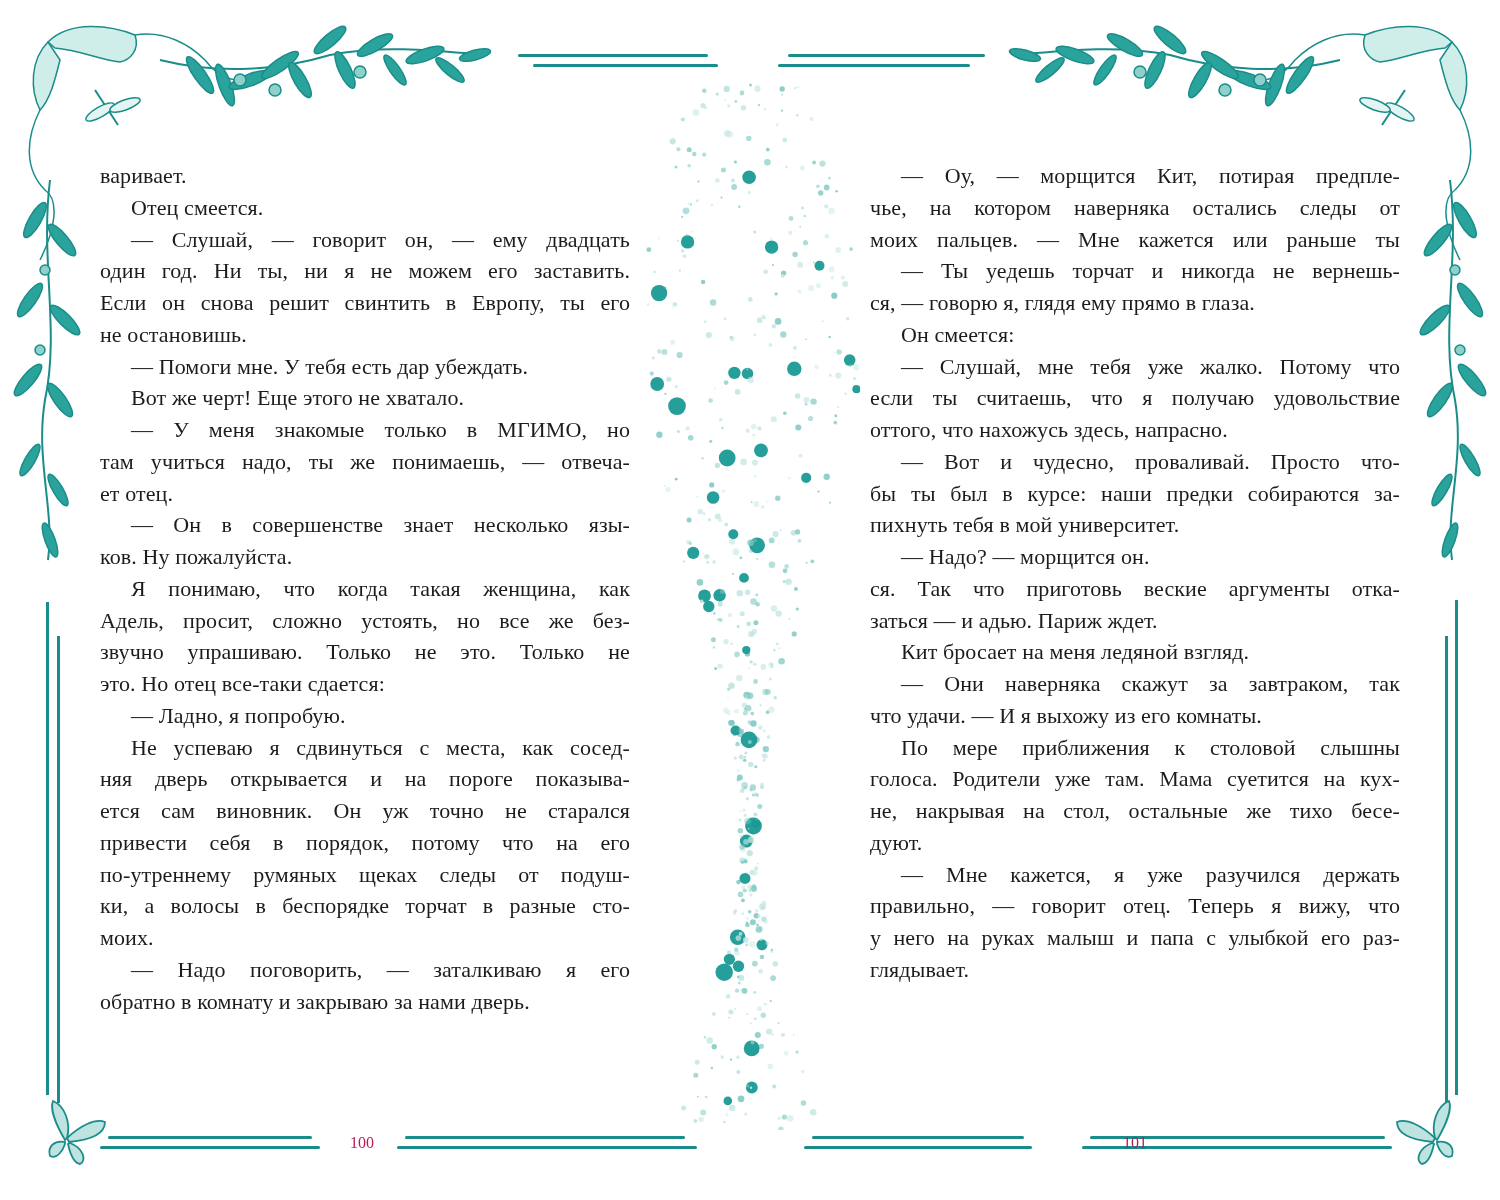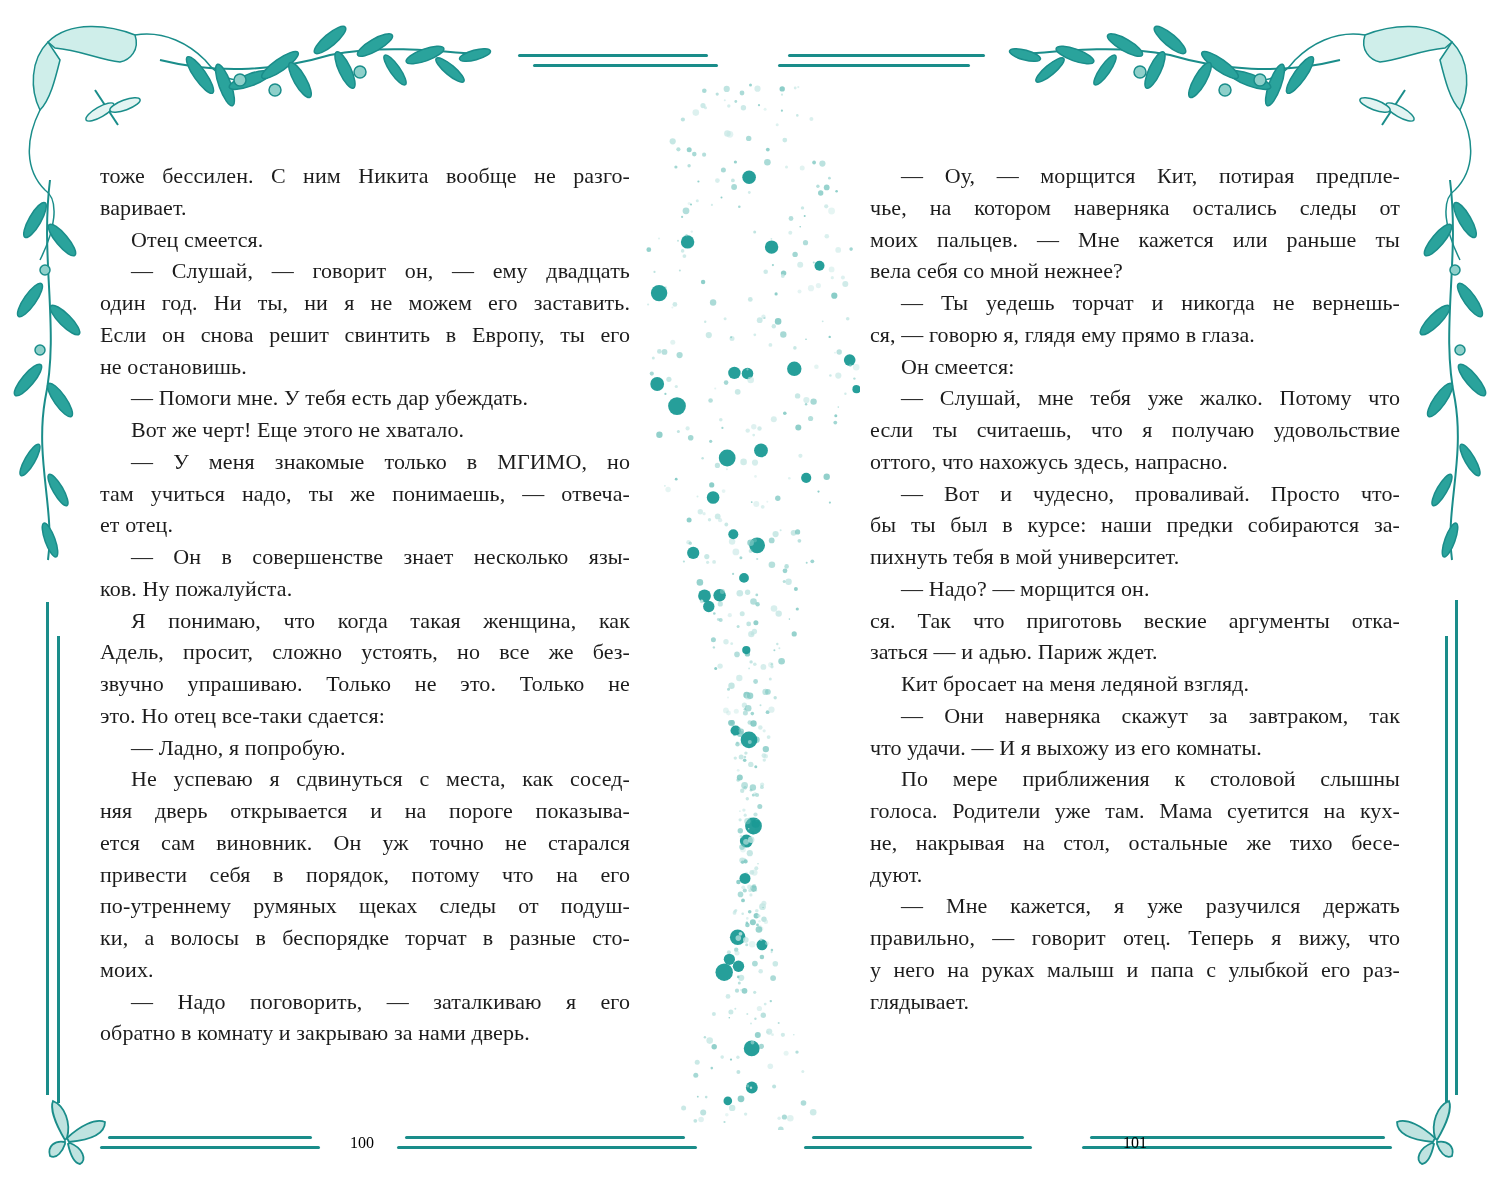--- a/index.html
+++ b/index.html
@@ -14,21 +14,21 @@
   .page-right .text-block { left:120px; width:530px; }
 
   .line { height:31.75px; line-height:31.75px; font-size:22px; white-space:nowrap;
           text-align:justify; text-align-last:justify; letter-spacing:0.1px; }
   .line.last { text-align-last:left; }
   .line.indent { padding-left:31px; }
 
   .rule { position:absolute; height:2.5px; background:#1a8d8a; border-radius:2px; }
   .vrule { position:absolute; width:2.5px; background:#1a8d8a; }
 
-  .page-number { position:absolute; top:1134px; font-size:16px; color:#000000; }
+  .page-number { position:absolute; top:1134px; font-size:16px; color:#be185d; }
 
   .splatter { position:absolute; left:640px; top:80px; width:220px; height:1050px; }
   .corner { position:absolute; }
   .butterfly { position:absolute; }
 </style>
 </head>
 <body>
 
 <div class="page page-left">
 
@@ -93,21 +93,20 @@
       <path d="M30 42 C20 25,15 10,18 3 C30 8,36 25,32 40 Z"></path>
       <path d="M32 40 C45 28,60 20,70 24 C70 36,55 42,34 44 Z"></path>
       <path d="M30 44 C20 42,12 48,15 58 C22 62,28 52,30 46 Z"></path>
       <path d="M33 46 C35 55,38 65,45 66 C52 62,48 50,35 45 Z"></path>
     </g>
   </svg>
 
   <div class="page-number" style="left:350px">100</div>
 
   <div class="text-block" id="left-text">
-      <div class="line ">тоже бессилен. С ним Никита вообще не разго-</div>
       <div class="line last">варивает.</div>
       <div class="line indent last">Отец смеется.</div>
       <div class="line indent">— Слушай, — говорит он, — ему двадцать</div>
       <div class="line ">один год. Ни ты, ни я не можем его заставить.</div>
       <div class="line ">Если он снова решит свинтить в Европу, ты его</div>
       <div class="line last">не остановишь.</div>
       <div class="line indent last">— Помоги мне. У тебя есть дар убеждать.</div>
       <div class="line indent last">Вот же черт! Еще этого не хватало.</div>
       <div class="line indent">— У меня знакомые только в МГИМО, но</div>
       <div class="line ">там учиться надо, ты же понимаешь, — отвеча-</div>
@@ -713,21 +712,20 @@
       <path d="M33 46 C35 55,38 65,45 66 C52 62,48 50,35 45 Z"></path>
     </g>
   </svg>
 
   <div class="page-number" style="left:373px">101</div>
 
   <div class="text-block" id="right-text">
       <div class="line indent">— Оу, — морщится Кит, потирая предпле-</div>
       <div class="line ">чье, на котором наверняка остались следы от</div>
       <div class="line ">моих пальцев. — Мне кажется или раньше ты</div>
-      <div class="line last">вела себя со мной нежнее?</div>
       <div class="line indent">— Ты уедешь торчат и никогда не вернешь-</div>
       <div class="line last">ся, — говорю я, глядя ему прямо в глаза.</div>
       <div class="line indent last">Он смеется:</div>
       <div class="line indent">— Слушай, мне тебя уже жалко. Потому что</div>
       <div class="line ">если ты считаешь, что я получаю удовольствие</div>
       <div class="line last">оттого, что нахожусь здесь, напрасно.</div>
       <div class="line indent">— Вот и чудесно, проваливай. Просто что-</div>
       <div class="line ">бы ты был в курсе: наши предки собираются за-</div>
       <div class="line last">пихнуть тебя в мой университет.</div>
       <div class="line indent last">— Надо? — морщится он.</div>

